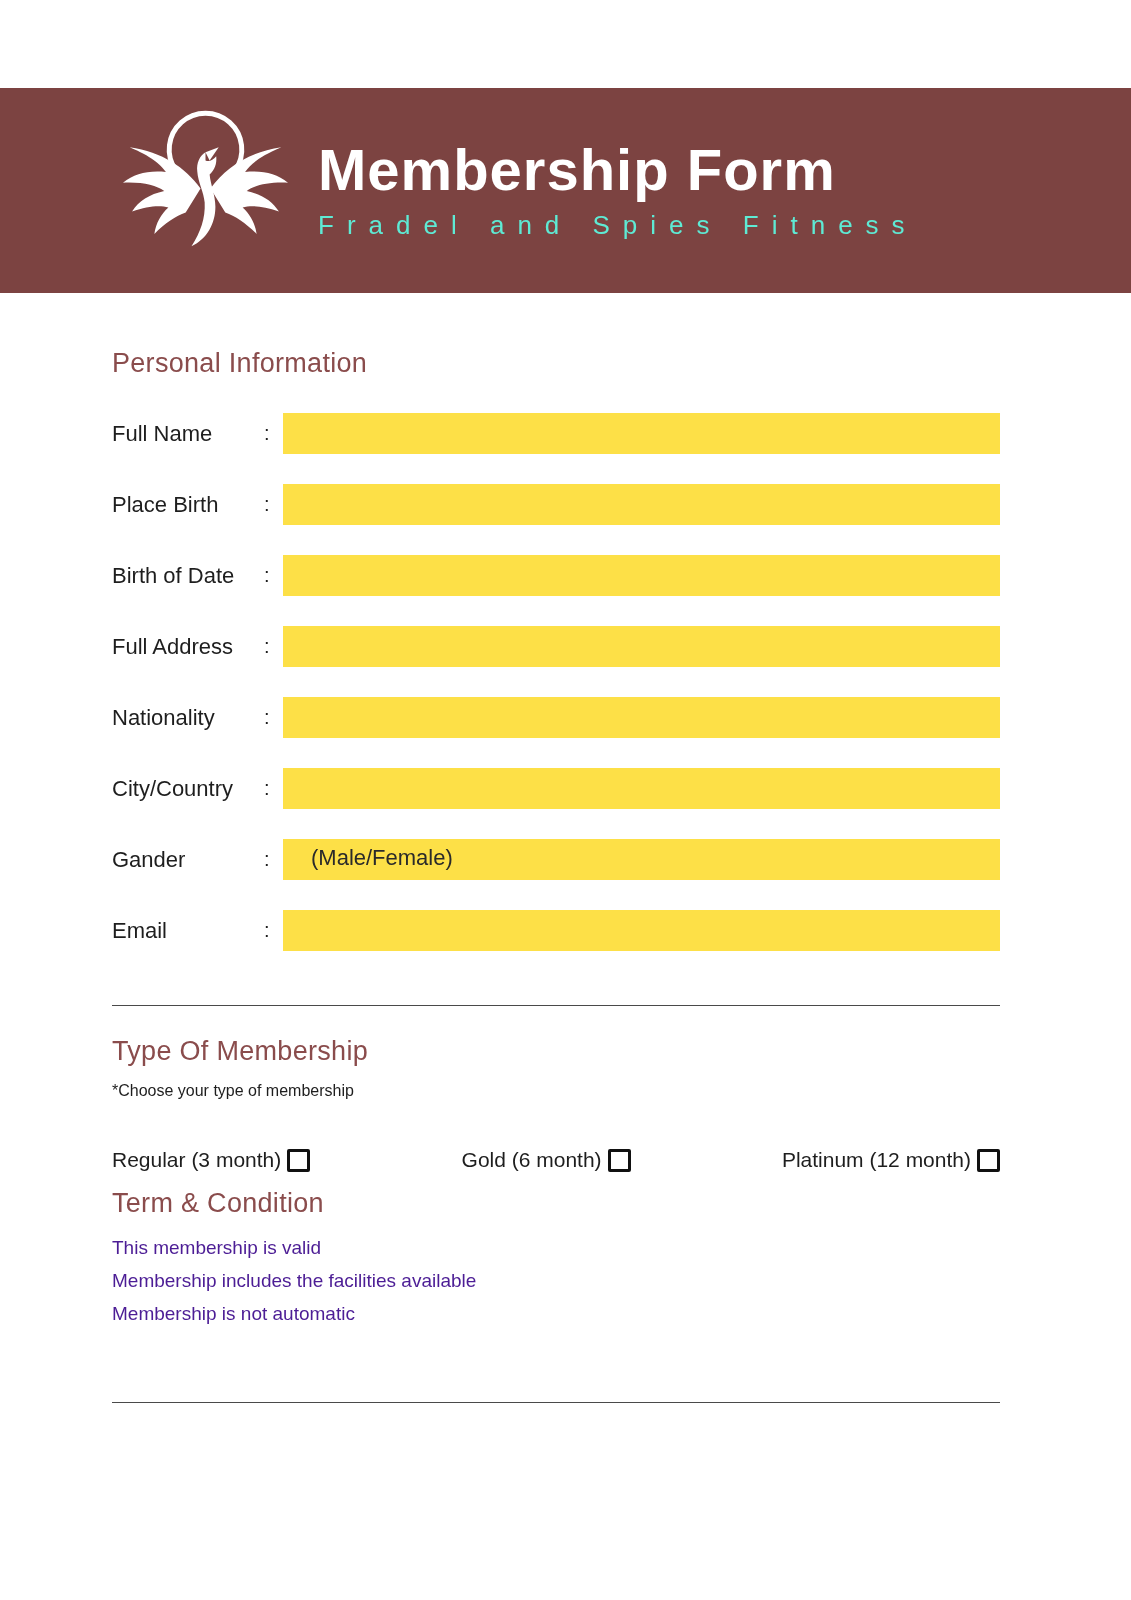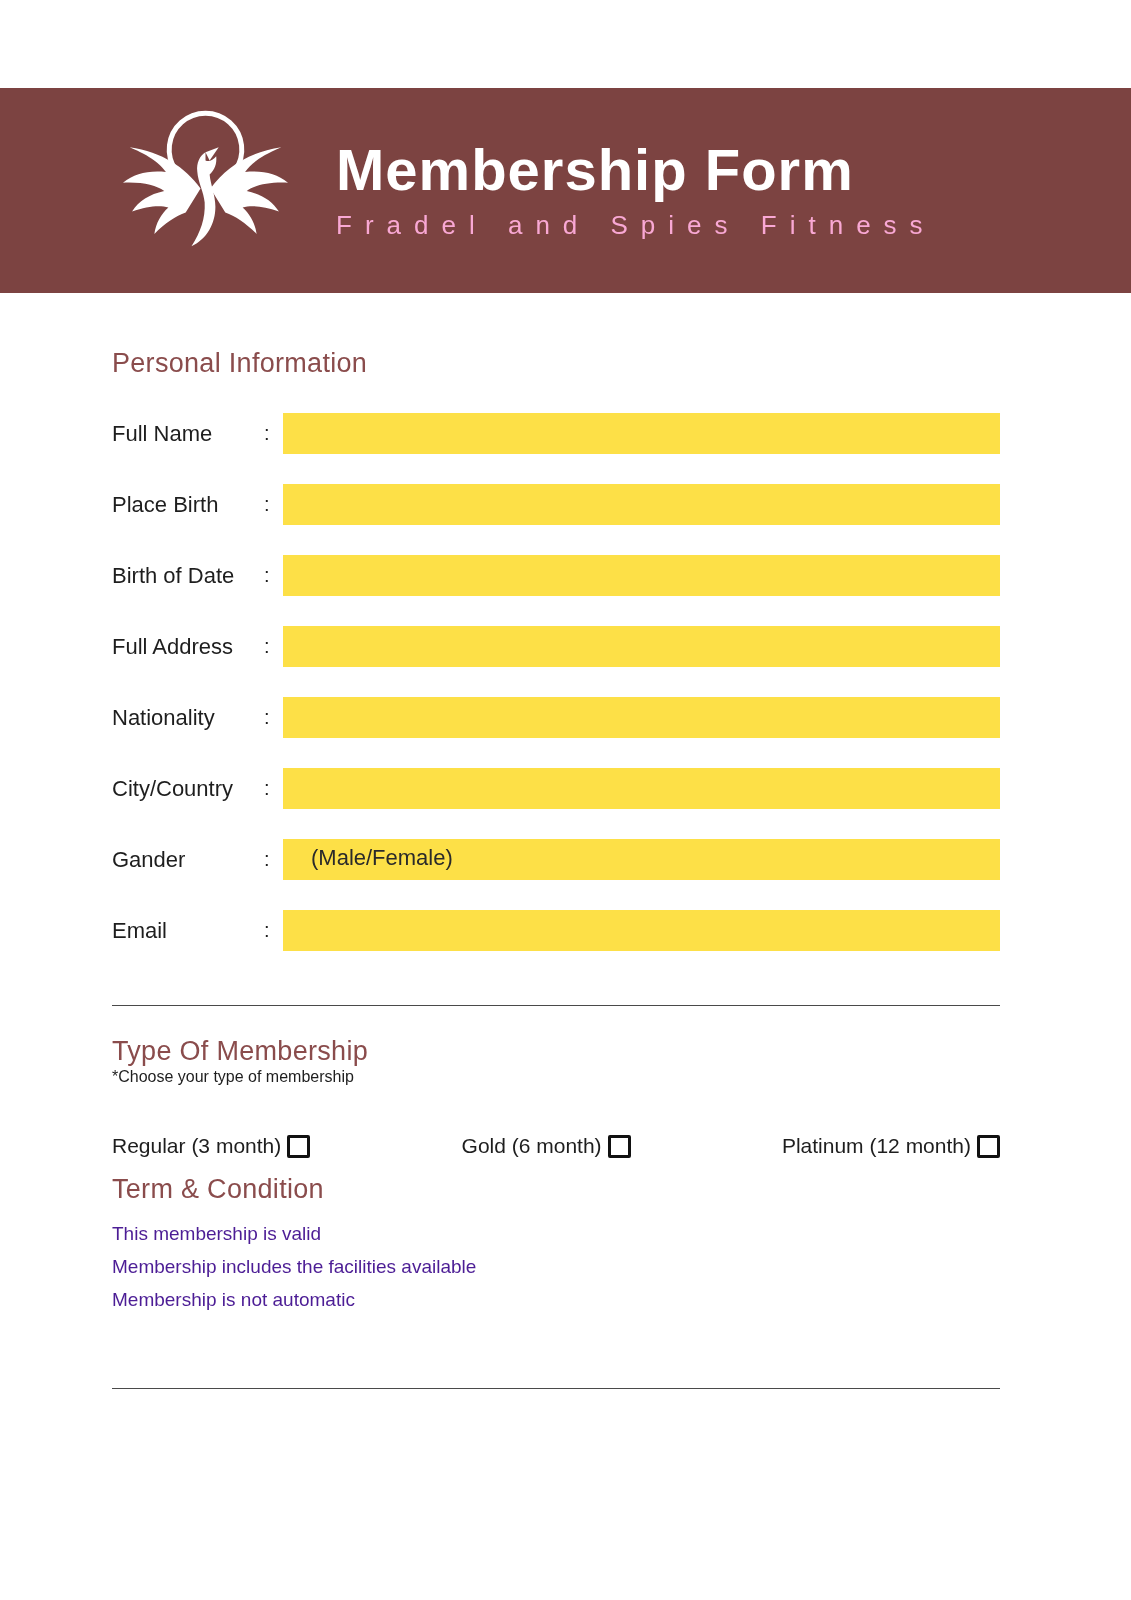--- a/index.html
+++ b/index.html
@@ -26,30 +26,30 @@
     align-items: center;
   }
   .logo-wrap {
     width: 210px;
     margin-left: 100px;
     display: flex;
     align-items: center;
     justify-content: center;
   }
   .logo-wrap svg { width: 185px; height: 165px; }
-  .banner-text { margin-left: 26px; }
+  .banner-text { margin-left: 8px; }
   .banner-title {
     color: #ffffff;
     font-size: 58px;
     font-weight: 600;
     letter-spacing: 1px;
     line-height: 1.05;
   }
   .banner-subtitle {
-    color: #f9a8d4;
+    color: #5eead4;
     font-size: 26px;
     font-weight: 500;
     letter-spacing: 13px;
     margin-top: 10px;
   }
 
   
   .content {
     padding: 0 131px 0 112px;
   }
@@ -92,21 +92,21 @@
   .divider {
     border: none;
     border-top: 1px solid #4a4a4a;
     margin: 0;
   }
   .divider-1 { margin-top: 54px; }
   .divider-2 { margin-top: 72px; }
 
   
   .tm-heading { margin-top: 30px; }
-  .tm-note { font-size: 16px; margin-top: 1px; color: #1e1e1e; }
+  .tm-note { font-size: 16px; margin-top: 15px; color: #1e1e1e; }
   .options-row {
     display: flex;
     justify-content: space-between;
     align-items: center;
     margin-top: 48px;
   }
   .option {
     display: flex;
     align-items: center;
     gap: 6px;

